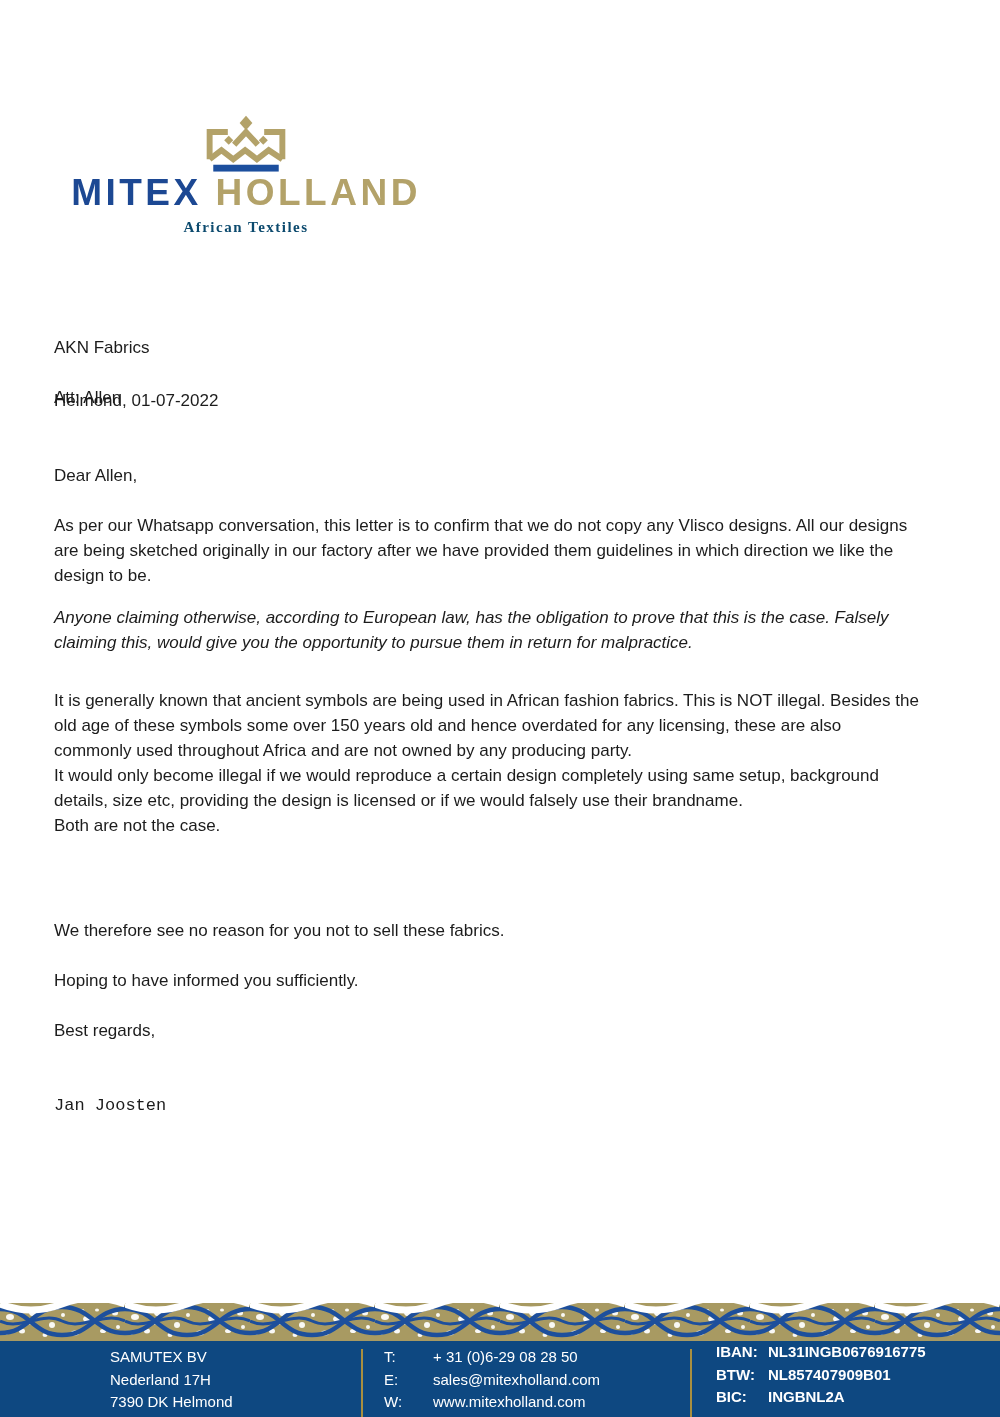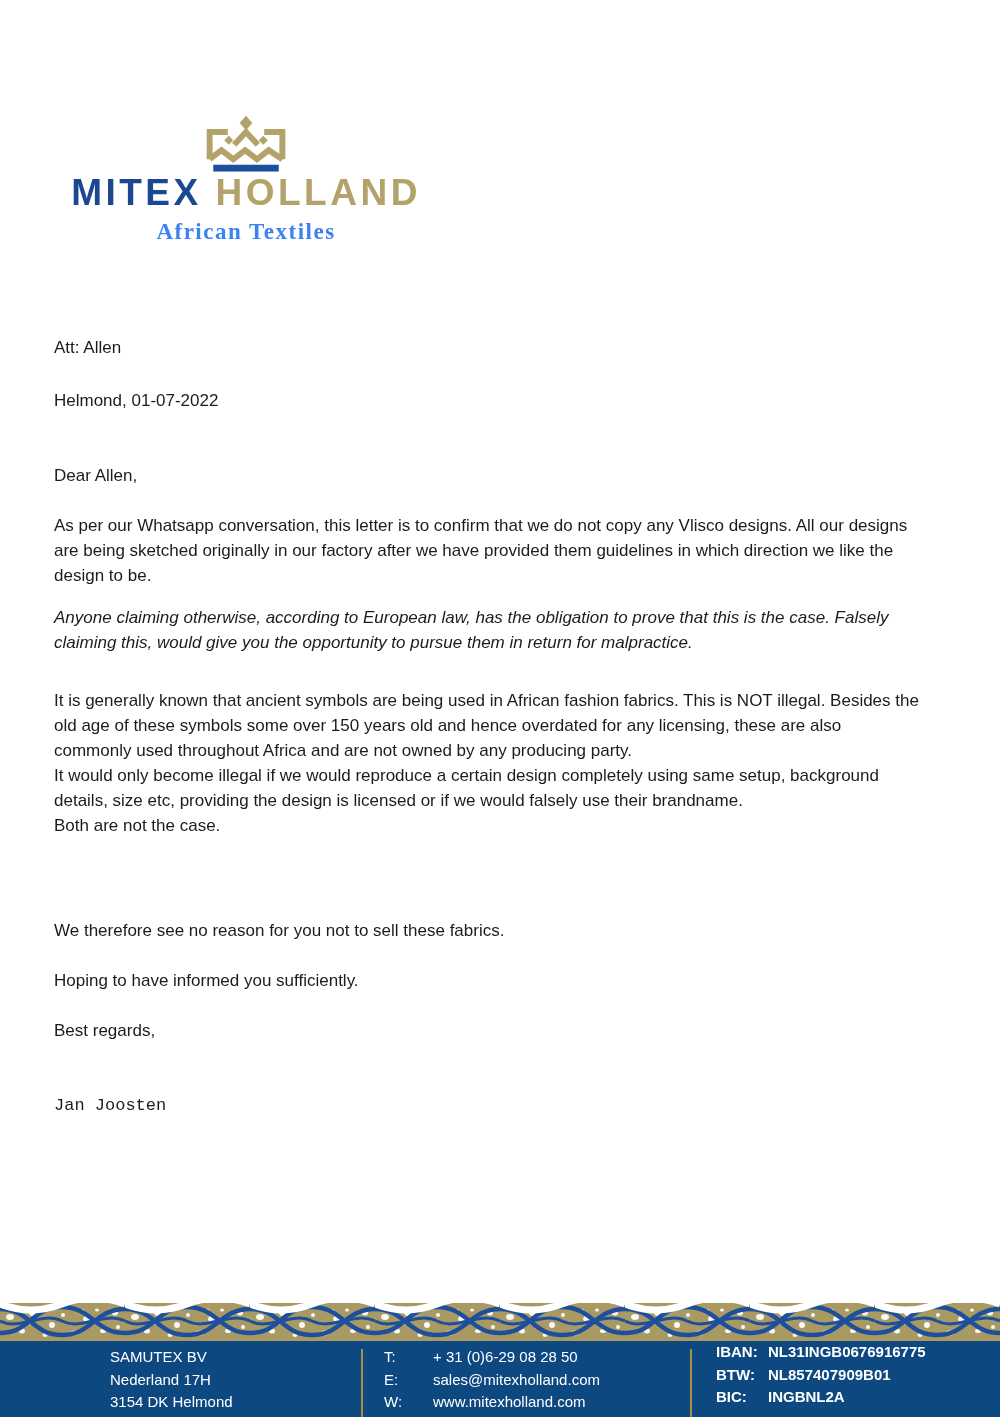--- a/index.html
+++ b/index.html
@@ -29,23 +29,23 @@
     letter-spacing: 3.5px;
     line-height: 1.05;
     white-space: nowrap;
   }
   .brand-primary { color: #1c4893; }
   .brand-secondary { color: #b3a269; }
   .brand-tagline {
     margin-top: 6px;
     font-family: "Liberation Serif", serif;
     font-weight: 700;
-    font-size: 23px;
+    font-size: 15px;
     letter-spacing: 1.5px;
-    color: #3b82f6;
+    color: #0c4a6e;
   }
 
   
   .letter-text {
     position: absolute;
     left: 54px;
     width: 866px;
     font-size: 17px;
     line-height: 25px;
     color: #1c1c1c;
@@ -118,20 +118,21 @@
     </svg>
     <div class="brand-name">
       <span class="brand-primary">MITEX</span>
       <span class="brand-secondary">HOLLAND</span>
     </div>
     <div class="brand-tagline">African Textiles</div>
   </header>
 
   <main>
     <div class="letter-text pos-recipient">
+      <div>AKN Fabrics</div>
       <div>Att: Allen</div>
     </div>
 
     <p class="letter-text pos-dateline">Helmond, 01-07-2022</p>
     <p class="letter-text pos-salutation">Dear Allen,</p>
 
     <p class="letter-text pos-p1">As per our Whatsapp conversation, this letter is to confirm that we do not copy any Vlisco designs. All our designs are being sketched originally in our factory after we have provided them guidelines in which direction we like the design to be.</p>
     <p class="letter-text pos-p2">Anyone claiming otherwise, according to European law, has the obligation to prove that this is the case. Falsely claiming this, would give you the opportunity to pursue them in return for malpractice.</p>
     <p class="letter-text pos-p3">It is generally known that ancient symbols are being used in African fashion fabrics. This is NOT illegal. Besides the old age of these symbols some over 150 years old and hence overdated for any licensing, these are also commonly used throughout Africa and are not owned by any producing party.
 It would only become illegal if we would reproduce a certain design completely using same setup, background details, size etc, providing the design is licensed or if we would falsely use their brandname.
@@ -176,21 +177,21 @@
         <path d="M0,1 Q31,13 62,1 T125,1" fill="none" stroke="#ffffff" stroke-width="7"></path>
       </pattern>
     </defs>
     <rect width="1000" height="38" fill="url(#wax)"></rect>
   </svg>
 
   <footer class="footer-bar">
     <div class="footer-col col-address">
       <div>SAMUTEX BV</div>
       <div>Nederland 17H</div>
-      <div>3154 DK Helmond</div>
+      <div>7390 DK Helmond</div>
       <div>Nederland</div>
     </div>
 
     <div class="footer-divider divider-1"></div>
 
     <div class="footer-col col-contact">
       <div class="footer-grid">
         <span>T:</span>
         <span>+ 31 (0)6-29 08 28 50</span>
         <span>E:</span>

